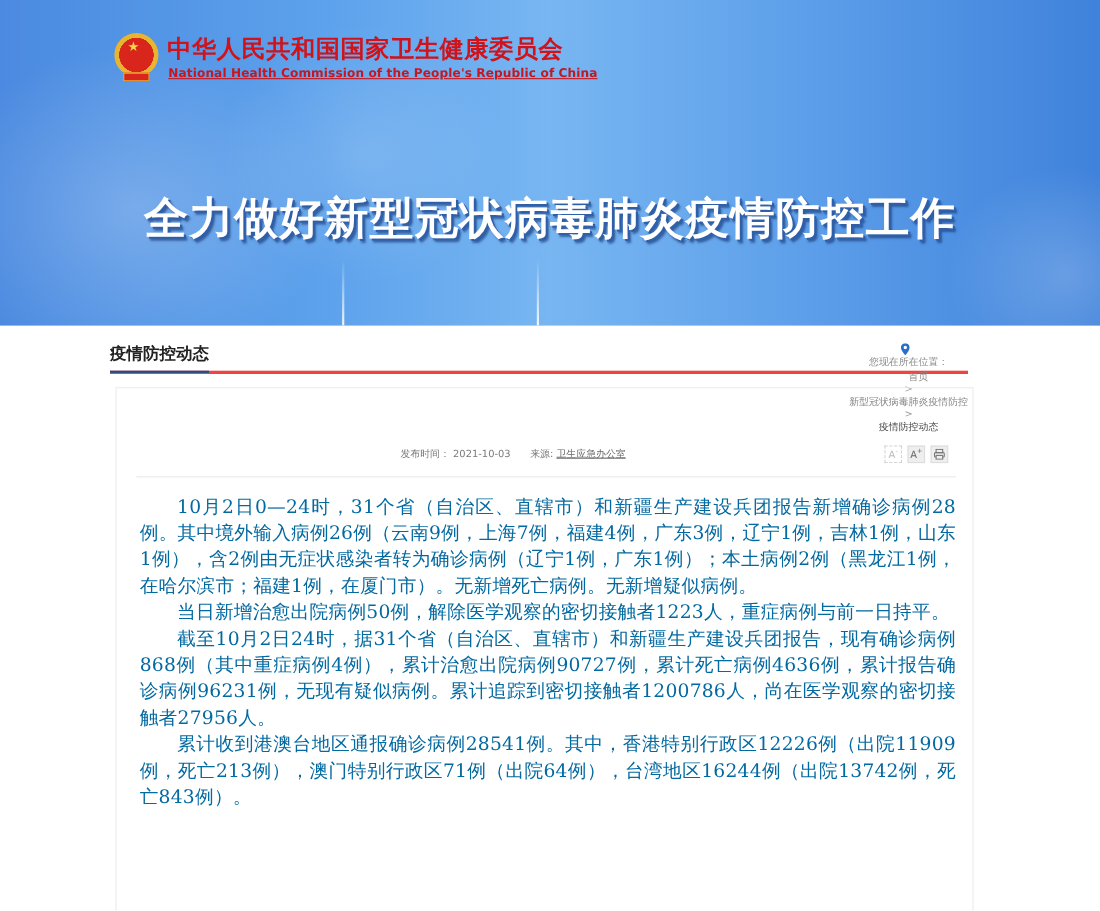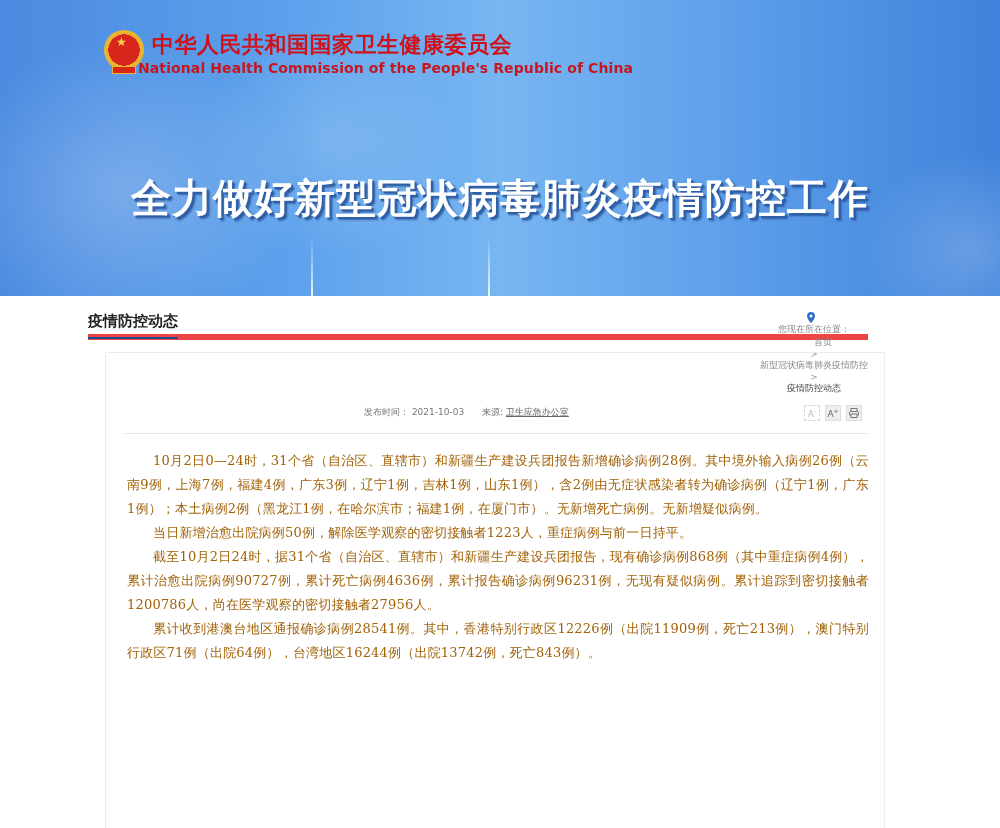--- a/index.html
+++ b/index.html
@@ -22,28 +22,28 @@
   .banner .ray.r2 { left: 488px; }
 
   .emblem { position: absolute; left: 104px; top: 30px; width: 40px; height: 46px; }
   .emblem .ring { position: absolute; left: 0; top: 0; width: 40px; height: 40px; border-radius: 50%;
     background: radial-gradient(circle at 50% 50%, #d8261c 0 55%, #e9b52f 56% 100%); }
   .emblem .star { position: absolute; left: 12px; top: 6px; color: #f7d54a; font-size: 12px; line-height: 12px; }
   .emblem .base { position: absolute; left: 8px; top: 36px; width: 24px; height: 8px; background: #d8261c; border: 1px solid #e9b52f; }
 
   .org-cn { position: absolute; left: 152px; top: 30px; font-size: 22px; font-weight: bold; color: #d0121b;
     letter-spacing: 0.5px; white-space: nowrap; }
-  .org-en { position: absolute; left: 138px; top: 60px; font-size: 14px; font-weight: bold; color: #c7161e;
-    white-space: nowrap; letter-spacing: 0.1px; }
+  .org-en { position: absolute; left: 153px; top: 60px; font-size: 11px; font-weight: bold; color: #c7161e;
+    white-space: nowrap; letter-spacing: 0.1px; text-decoration: underline; }
 
   .slogan { position: absolute; left: 0; width: 1000px; top: 127px; text-align: center; font-size: 40px;
     color: #ffffff; letter-spacing: 1px; font-weight: bold;
     text-shadow: 2px 2px 0 #2f5fa8, 3px 3px 2px rgba(20,50,110,0.6); margin-top: 44px; }
 
-  .section-head { position: absolute; left: 88px; top: 304px; width: 780px; height: 36px; border-bottom: 6px solid #ef4444; }
+  .section-head { position: absolute; left: 100px; top: 304px; width: 780px; height: 36px; border-bottom: 3px solid #ef4444; }
   .section-title { position: absolute; left: 0; top: 8px; font-size: 15px; font-weight: bold; color: #222;
     padding-bottom: 6px; border-bottom: 2px solid #1c4f8f; }
 
   .breadcrumb { position: absolute; right: 0; top: 8px; font-size: 9px; color: #888; white-space: nowrap; display: flex; align-items: center; flex-direction: column; }
   .breadcrumb .pin { display: inline-block; width: 8px; height: 11px; margin-right: 6px; position: relative; }
   .breadcrumb .pin svg { display: block; }
   .breadcrumb .sep { margin: 0 7px; color: #999; }
   .breadcrumb .crumb { color: #888; }
   .breadcrumb .crumb.current { color: #444; }
 
@@ -55,21 +55,21 @@
 
   .tools { position: absolute; right: 22px; top: 52px; display: flex; gap: 5px; }
   .tool { width: 16px; height: 16px; font-size: 9px; display: flex; align-items: center; justify-content: center; color: #666; }
   .tool.minus { border: 1px dashed #d4d4d4; color: #bbb; }
   .tool.plus, .tool.print { background: #eeeeee; border: 1px solid #ddd; }
   .tool sup { font-size: 6px; }
 
   .divider { position: absolute; left: 18px; top: 80px; width: 745px; height: 1px; background: #e8e8e8; }
 
   .body-text { position: absolute; left: 21px; top: 96px; width: 742px; font-family: "DejaVu Serif", "Liberation Serif", serif;
-    font-size: 13px; line-height: 24px; color: #a16207; text-align: justify; }
+    font-size: 17px; line-height: 24px; color: #0369a1; text-align: justify; }
   .body-text p { text-indent: 2em; letter-spacing: 0.2px; }
 </style>
 </head>
 <body>
 
 <div class="banner">
   <div class="fog1"></div>
   <div class="fog2"></div>
   <div class="fog3"></div>
   <div class="ray r1"></div>

